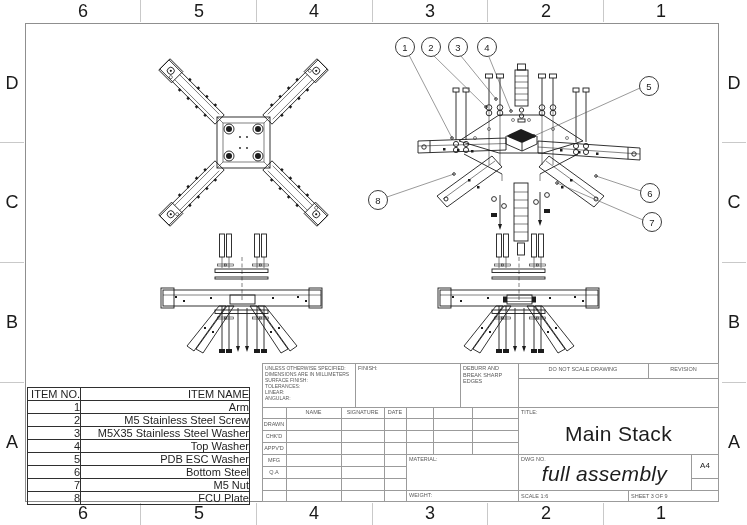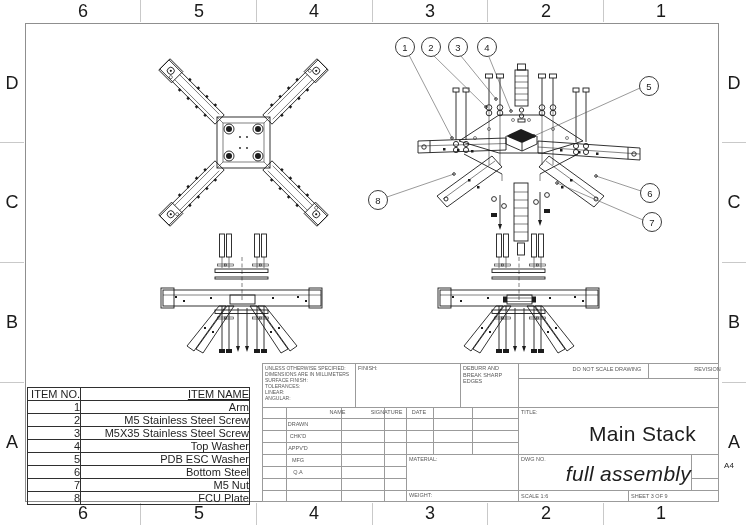--- a/index.html
+++ b/index.html
@@ -15,25 +15,25 @@
   .art{position:absolute;left:0;top:0;}
   .art rect,.art line,.art polygon,.art polyline,.art path,.art circle{stroke:#1c1c1c;fill:none;stroke-width:.9;}
   .art .f{fill:#1c1c1c;stroke:none;}
   .art .thin{stroke-width:.55;}
   .art .ld{stroke:#555;stroke-width:.6;}
   .art .bl{fill:#fff;stroke:#3a3a3a;stroke-width:1;}
   .art text{font-family:"Liberation Sans",sans-serif;font-size:9.5px;fill:#222;stroke:none;text-anchor:middle;}
   .bom{position:absolute;left:27px;top:387px;border-collapse:collapse;table-layout:fixed;}
   .bom td,.bom th{border:1px solid #2f2f2f;font-size:11px;font-weight:400;color:#1f1f1f;text-align:right;padding:0;height:11px;overflow:hidden;white-space:nowrap;}
   .bom .c0{width:52px;}
-  .bom .c1{width:168px;text-decoration:underline;}
+  .bom .c1{width:168px;}
   .tb{position:absolute;left:262px;top:363px;width:457px;height:139px;}
   .tb svg line,.tb svg rect{stroke:#9b9b9b;stroke-width:1;fill:none;}
   .tb .lab{position:absolute;font-size:5.5px;color:#5a5a5a;line-height:1.2;white-space:pre-line;}
-  .tb .ctr{text-align:center;margin-left:24px;}
+  .tb .ctr{text-align:center;}
   .tb .big{color:#1d1d1d;font-size:21px;letter-spacing:.3px;white-space:nowrap;}
 </style>
 </head>
 <body>
 
 <div class="sheet">
 
   <div class="tick v" style="left:140px;top:0;"></div>
   <div class="tick v" style="left:256px;top:0;"></div>
   <div class="tick v" style="left:372px;top:0;"></div>
@@ -356,21 +356,21 @@
     <tr>
           <td>1</td>
           <td>Arm</td>
         </tr>
     <tr>
           <td>2</td>
           <td>M5 Stainless Steel Screw</td>
         </tr>
     <tr>
           <td>3</td>
-          <td>M5X35 Stainless Steel Screw</td>
+          <td>M5X35 Stainless Steel Washer</td>
         </tr>
     <tr>
           <td>4</td>
           <td>Top Washer</td>
         </tr>
     <tr>
           <td>5</td>
           <td>PDB ESC Washer</td>
         </tr>
     <tr>

